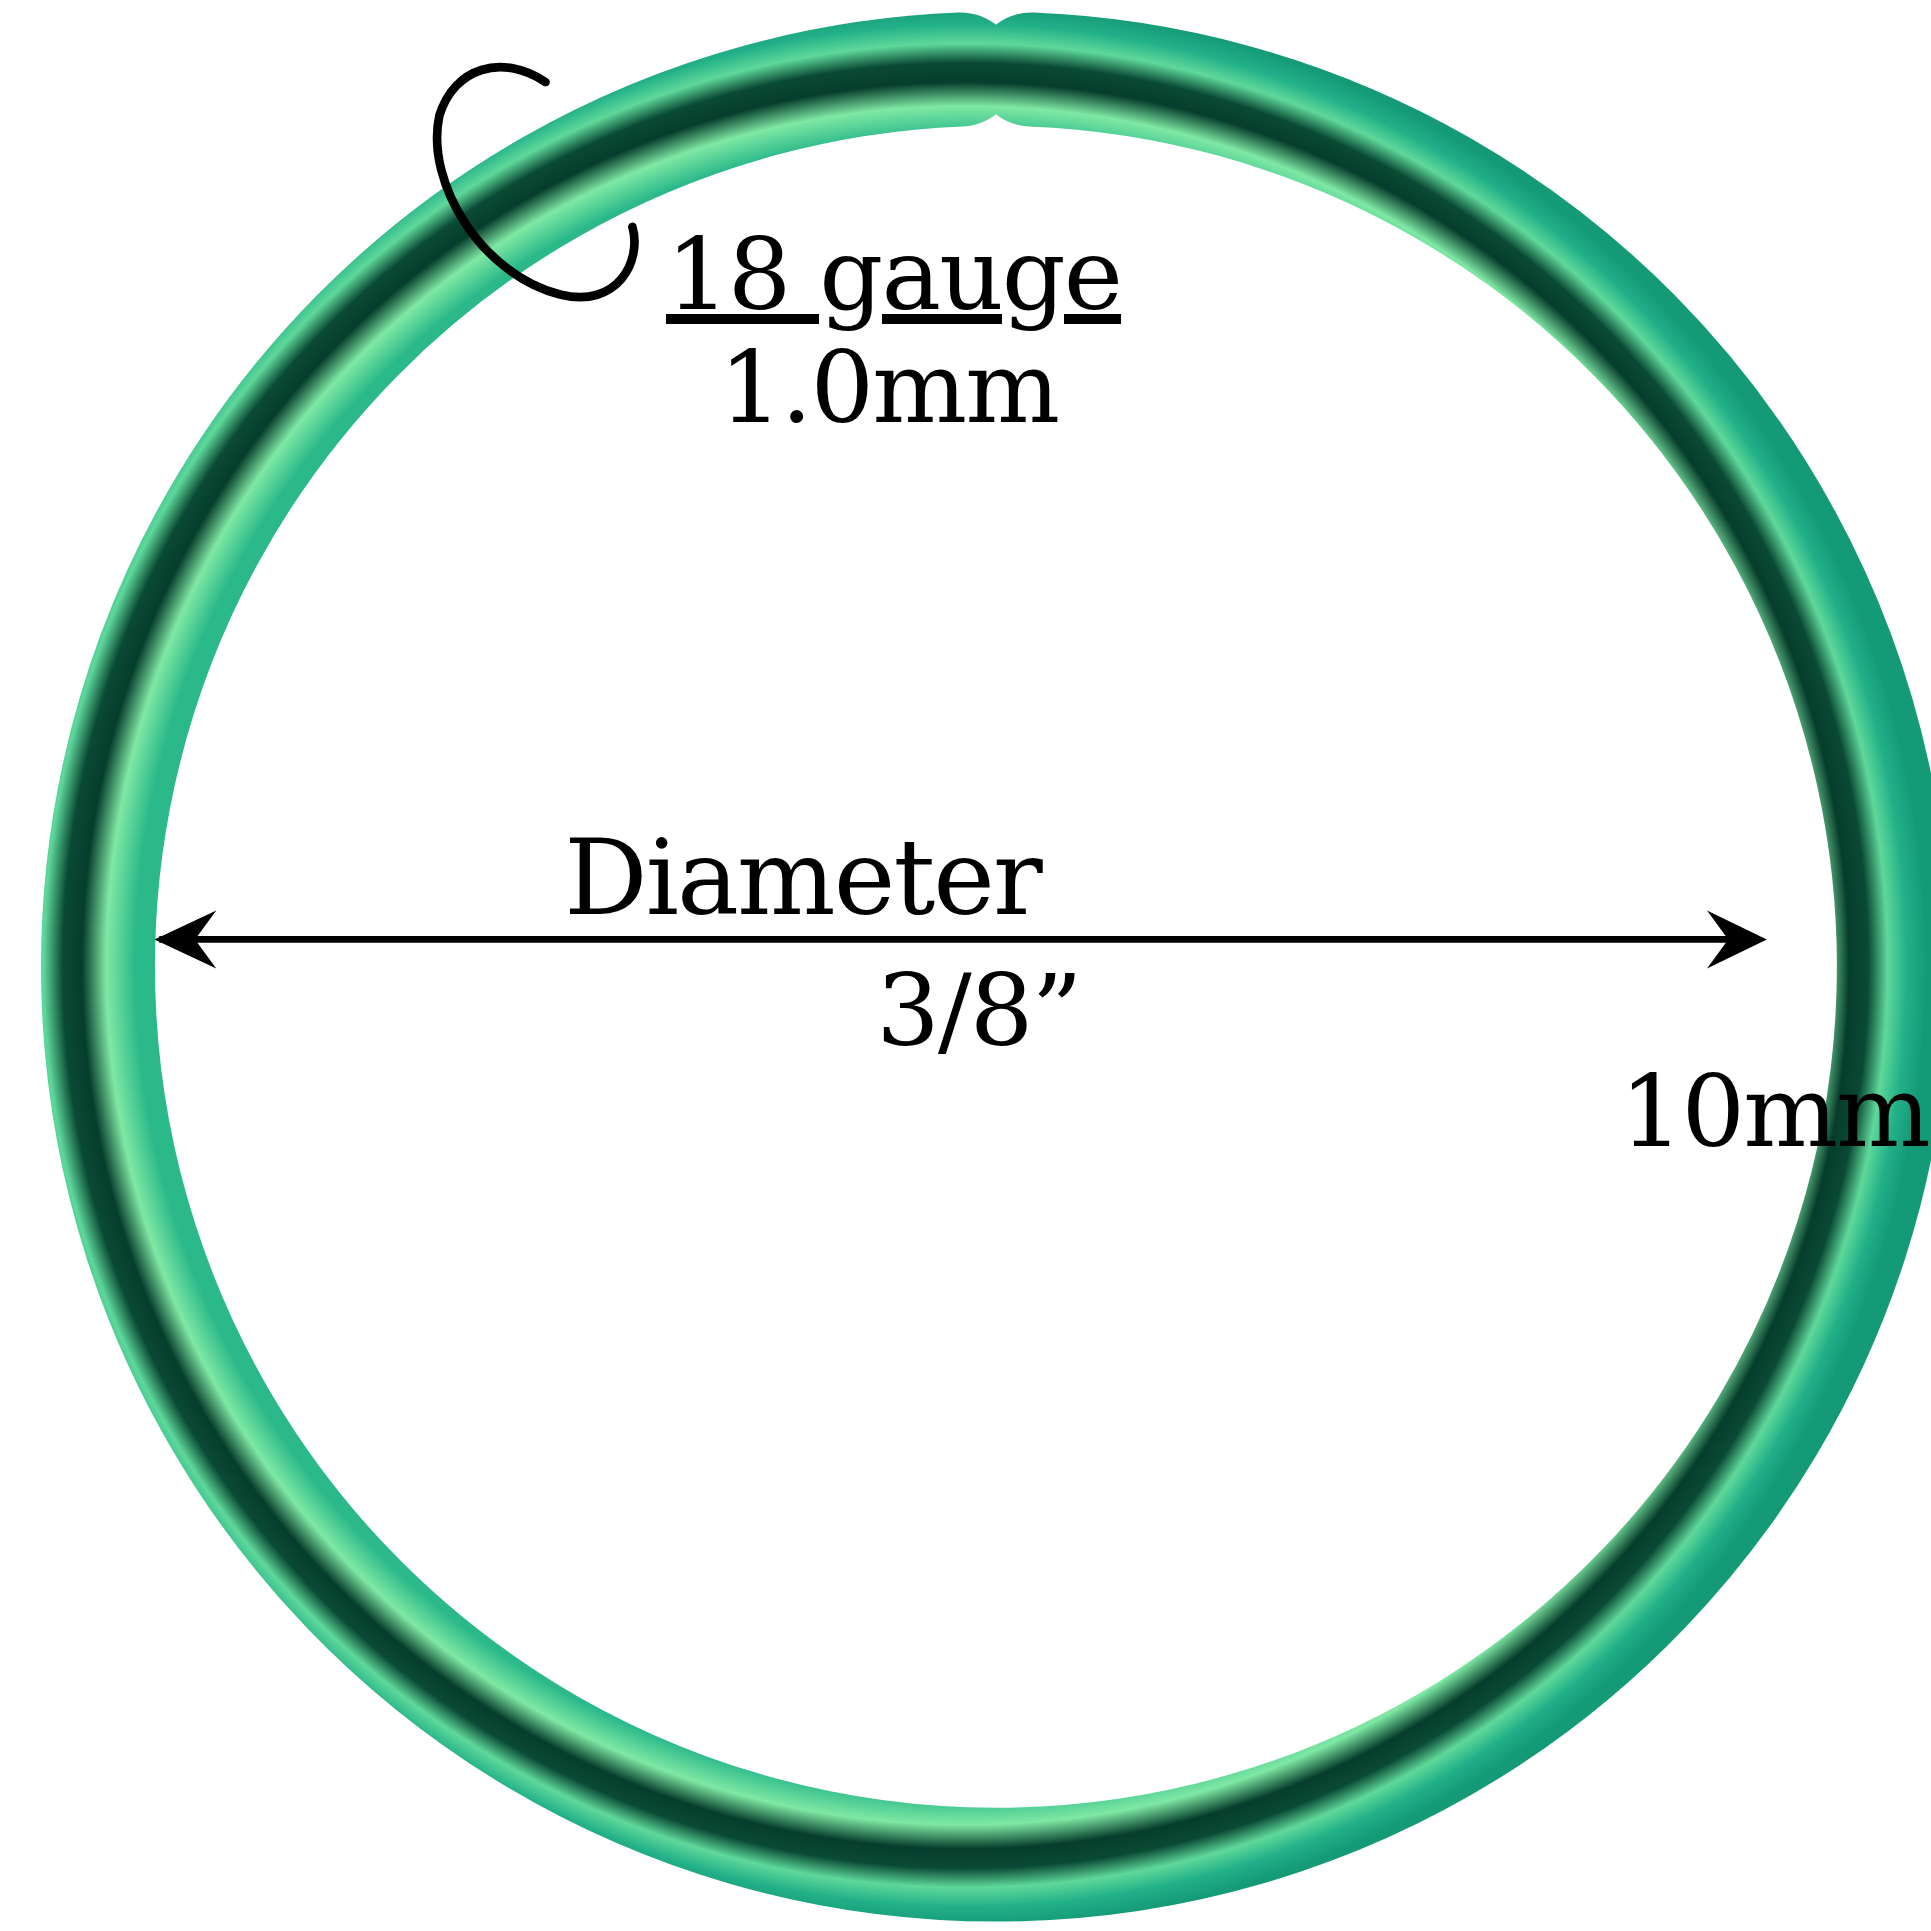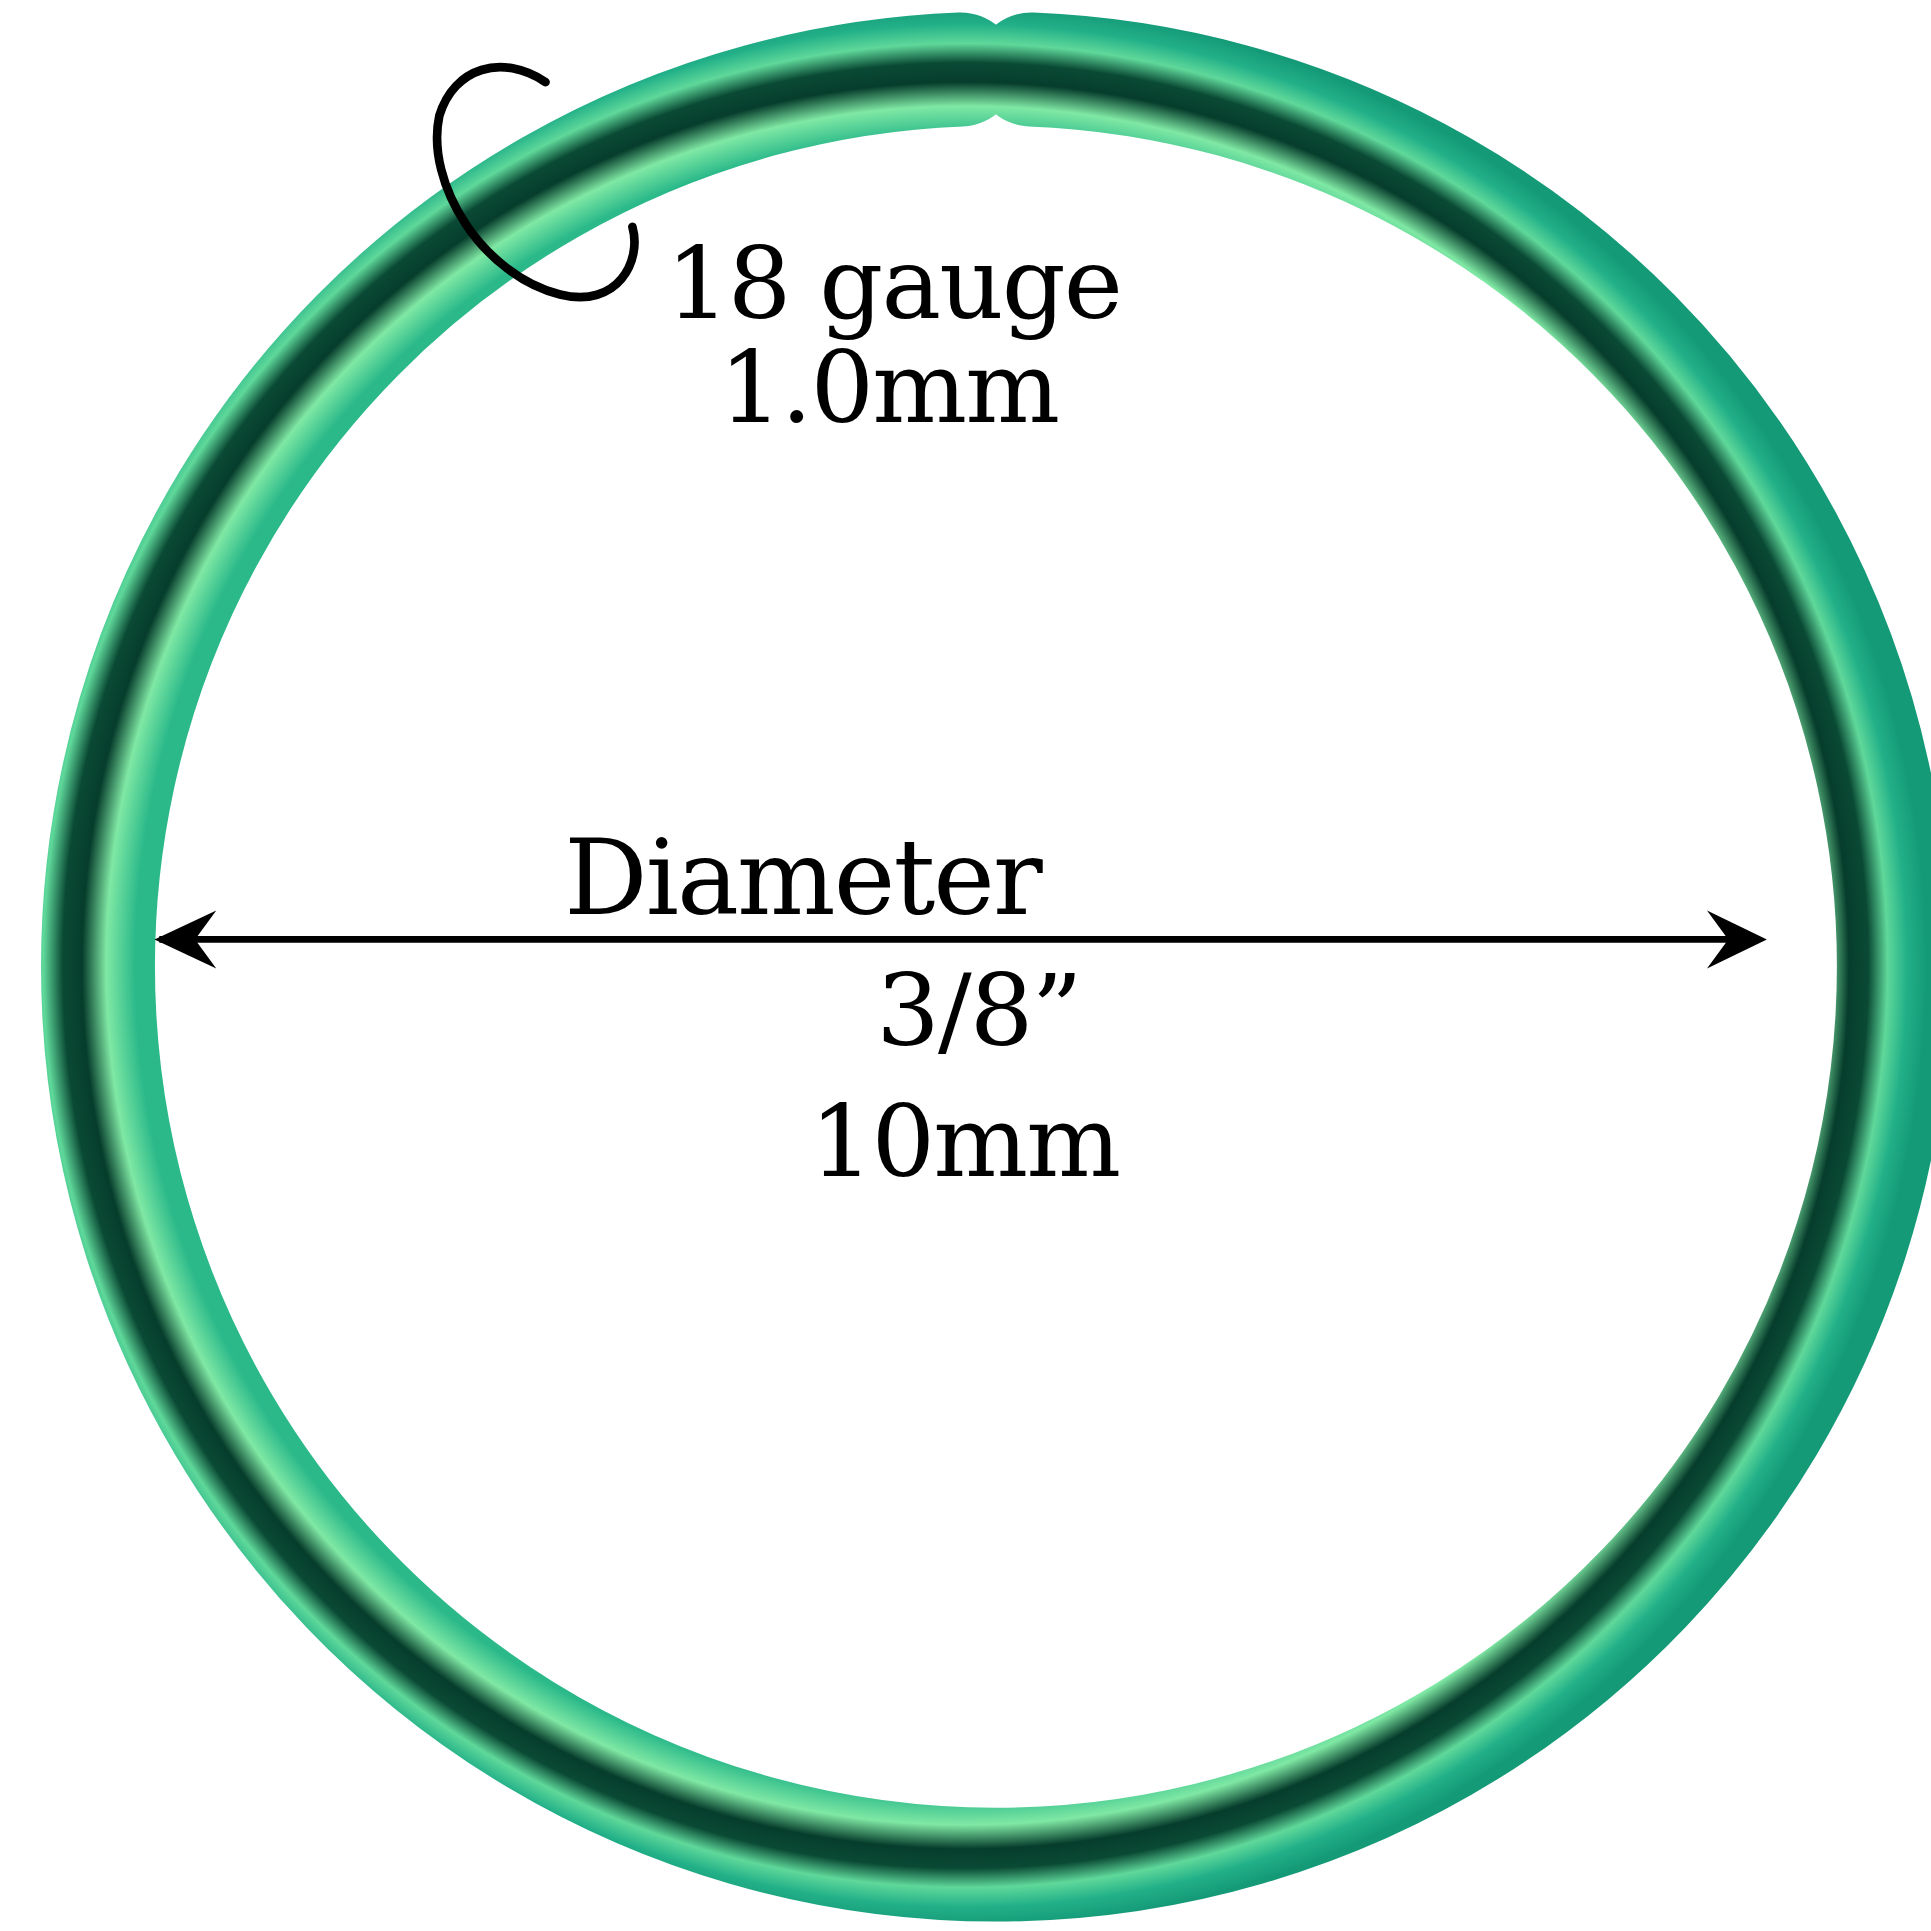--- a/index.html
+++ b/index.html
@@ -1,23 +1,23 @@
 <!DOCTYPE html>
 <html><head>
 <meta charset="utf-8">
 <style>
   html, body { margin:0; padding:0; background:#ffffff; }
   body { width:1931px; height:1931px; position:relative; overflow:hidden; font-family:"DejaVu Serif","Liberation Serif",serif; }
   .stage { position:absolute; left:0; top:0; width:1931px; height:1931px; }
   .lbl { position:absolute; color:#000; white-space:nowrap; text-align:center; line-height:1; font-family:"DejaVu Serif","Liberation Serif",serif; letter-spacing:-1.9px; }
-  #gauge-text { left:666px; top:234px; font-size:100px; }
+  #gauge-text { left:666px; top:225px; font-size:100px;text-decoration:underline; }
   #gauge-mm { left:719px; top:338px; font-size:100px; }
   #diam-title { left:0; width:1605px; top:826px; font-size:104px; }
   #diam-frac { left:0; width:1931px; top:961px; font-size:100px;margin-left:13px; }
-  #diam-mm { left:0; width:1929px; top:1092px; font-size:100px; }
+  #diam-mm { left:0; width:1929px; top:1062px; font-size:100px;text-align:right; }
 </style>
 </head>
 <body>
 
 <div class="stage">
   <svg width="1931" height="1931" viewBox="0 0 2000 2000">
     <defs>
       <radialGradient id="ringGrad" cx="1000" cy="1000" r="1000" gradientUnits="userSpaceOnUse">
         <stop offset="0.86" stop-color="#2bb98a"></stop>
         <stop offset="0.89" stop-color="#7fe8a4"></stop>

